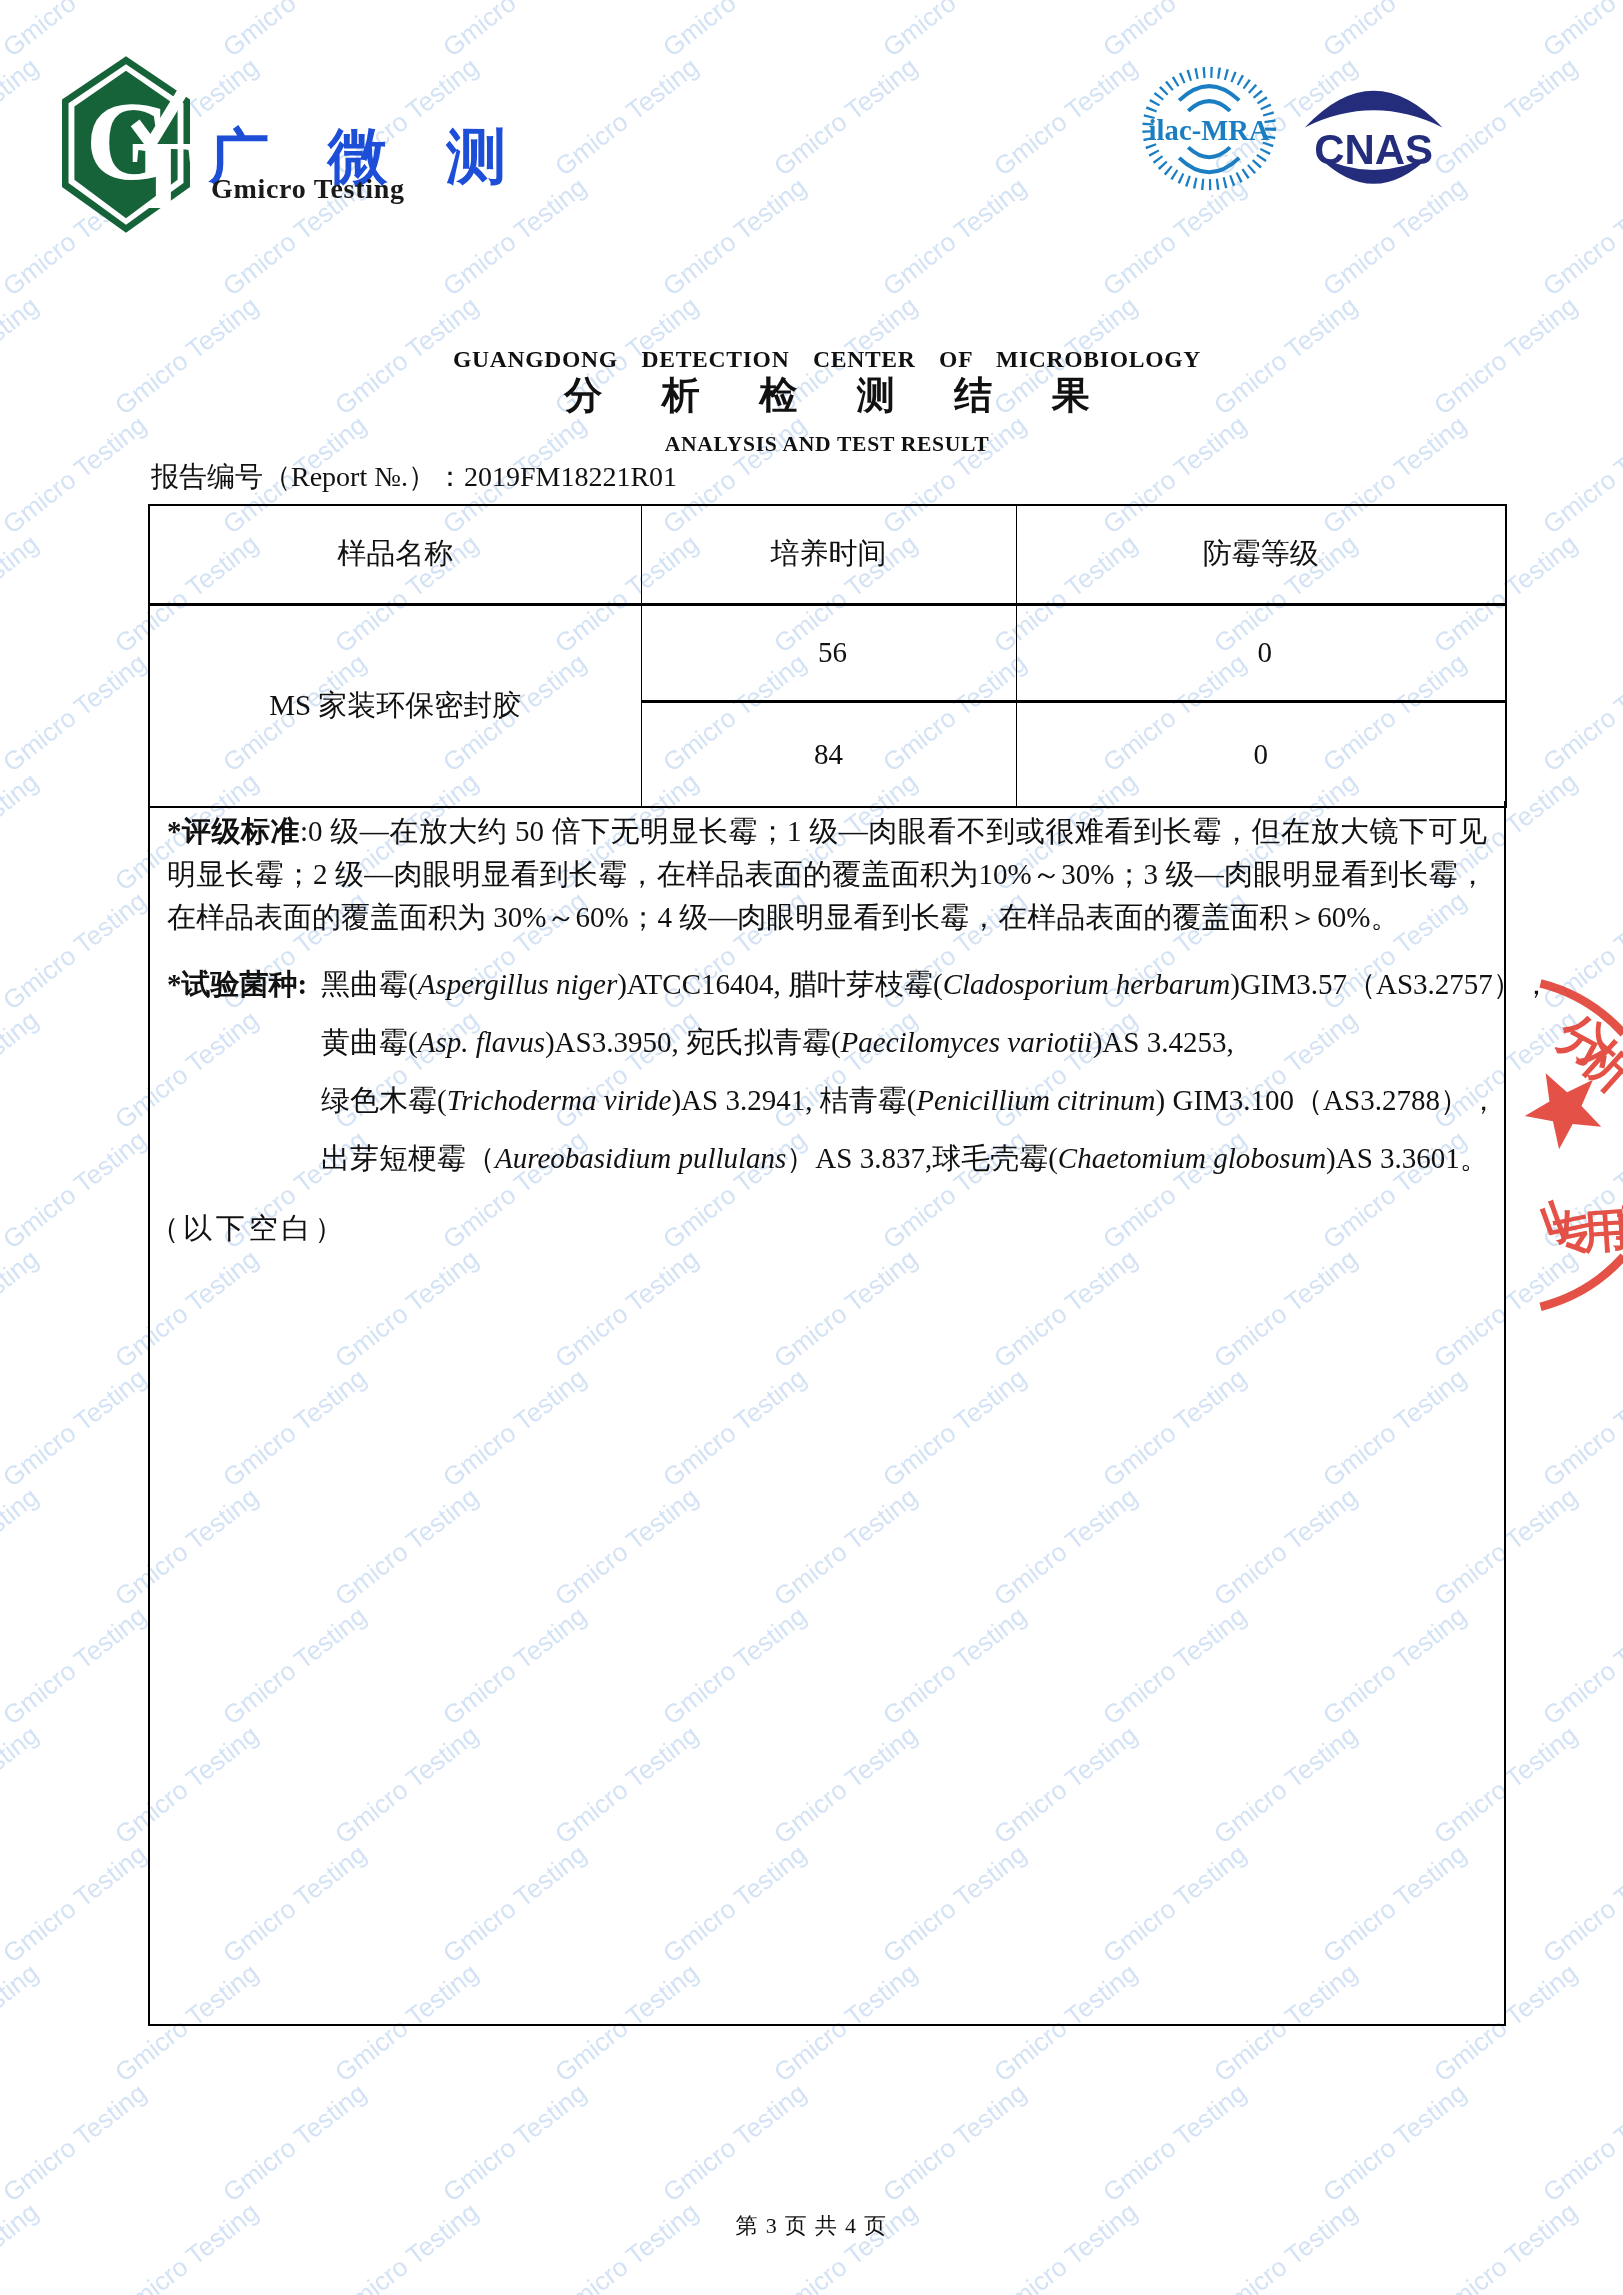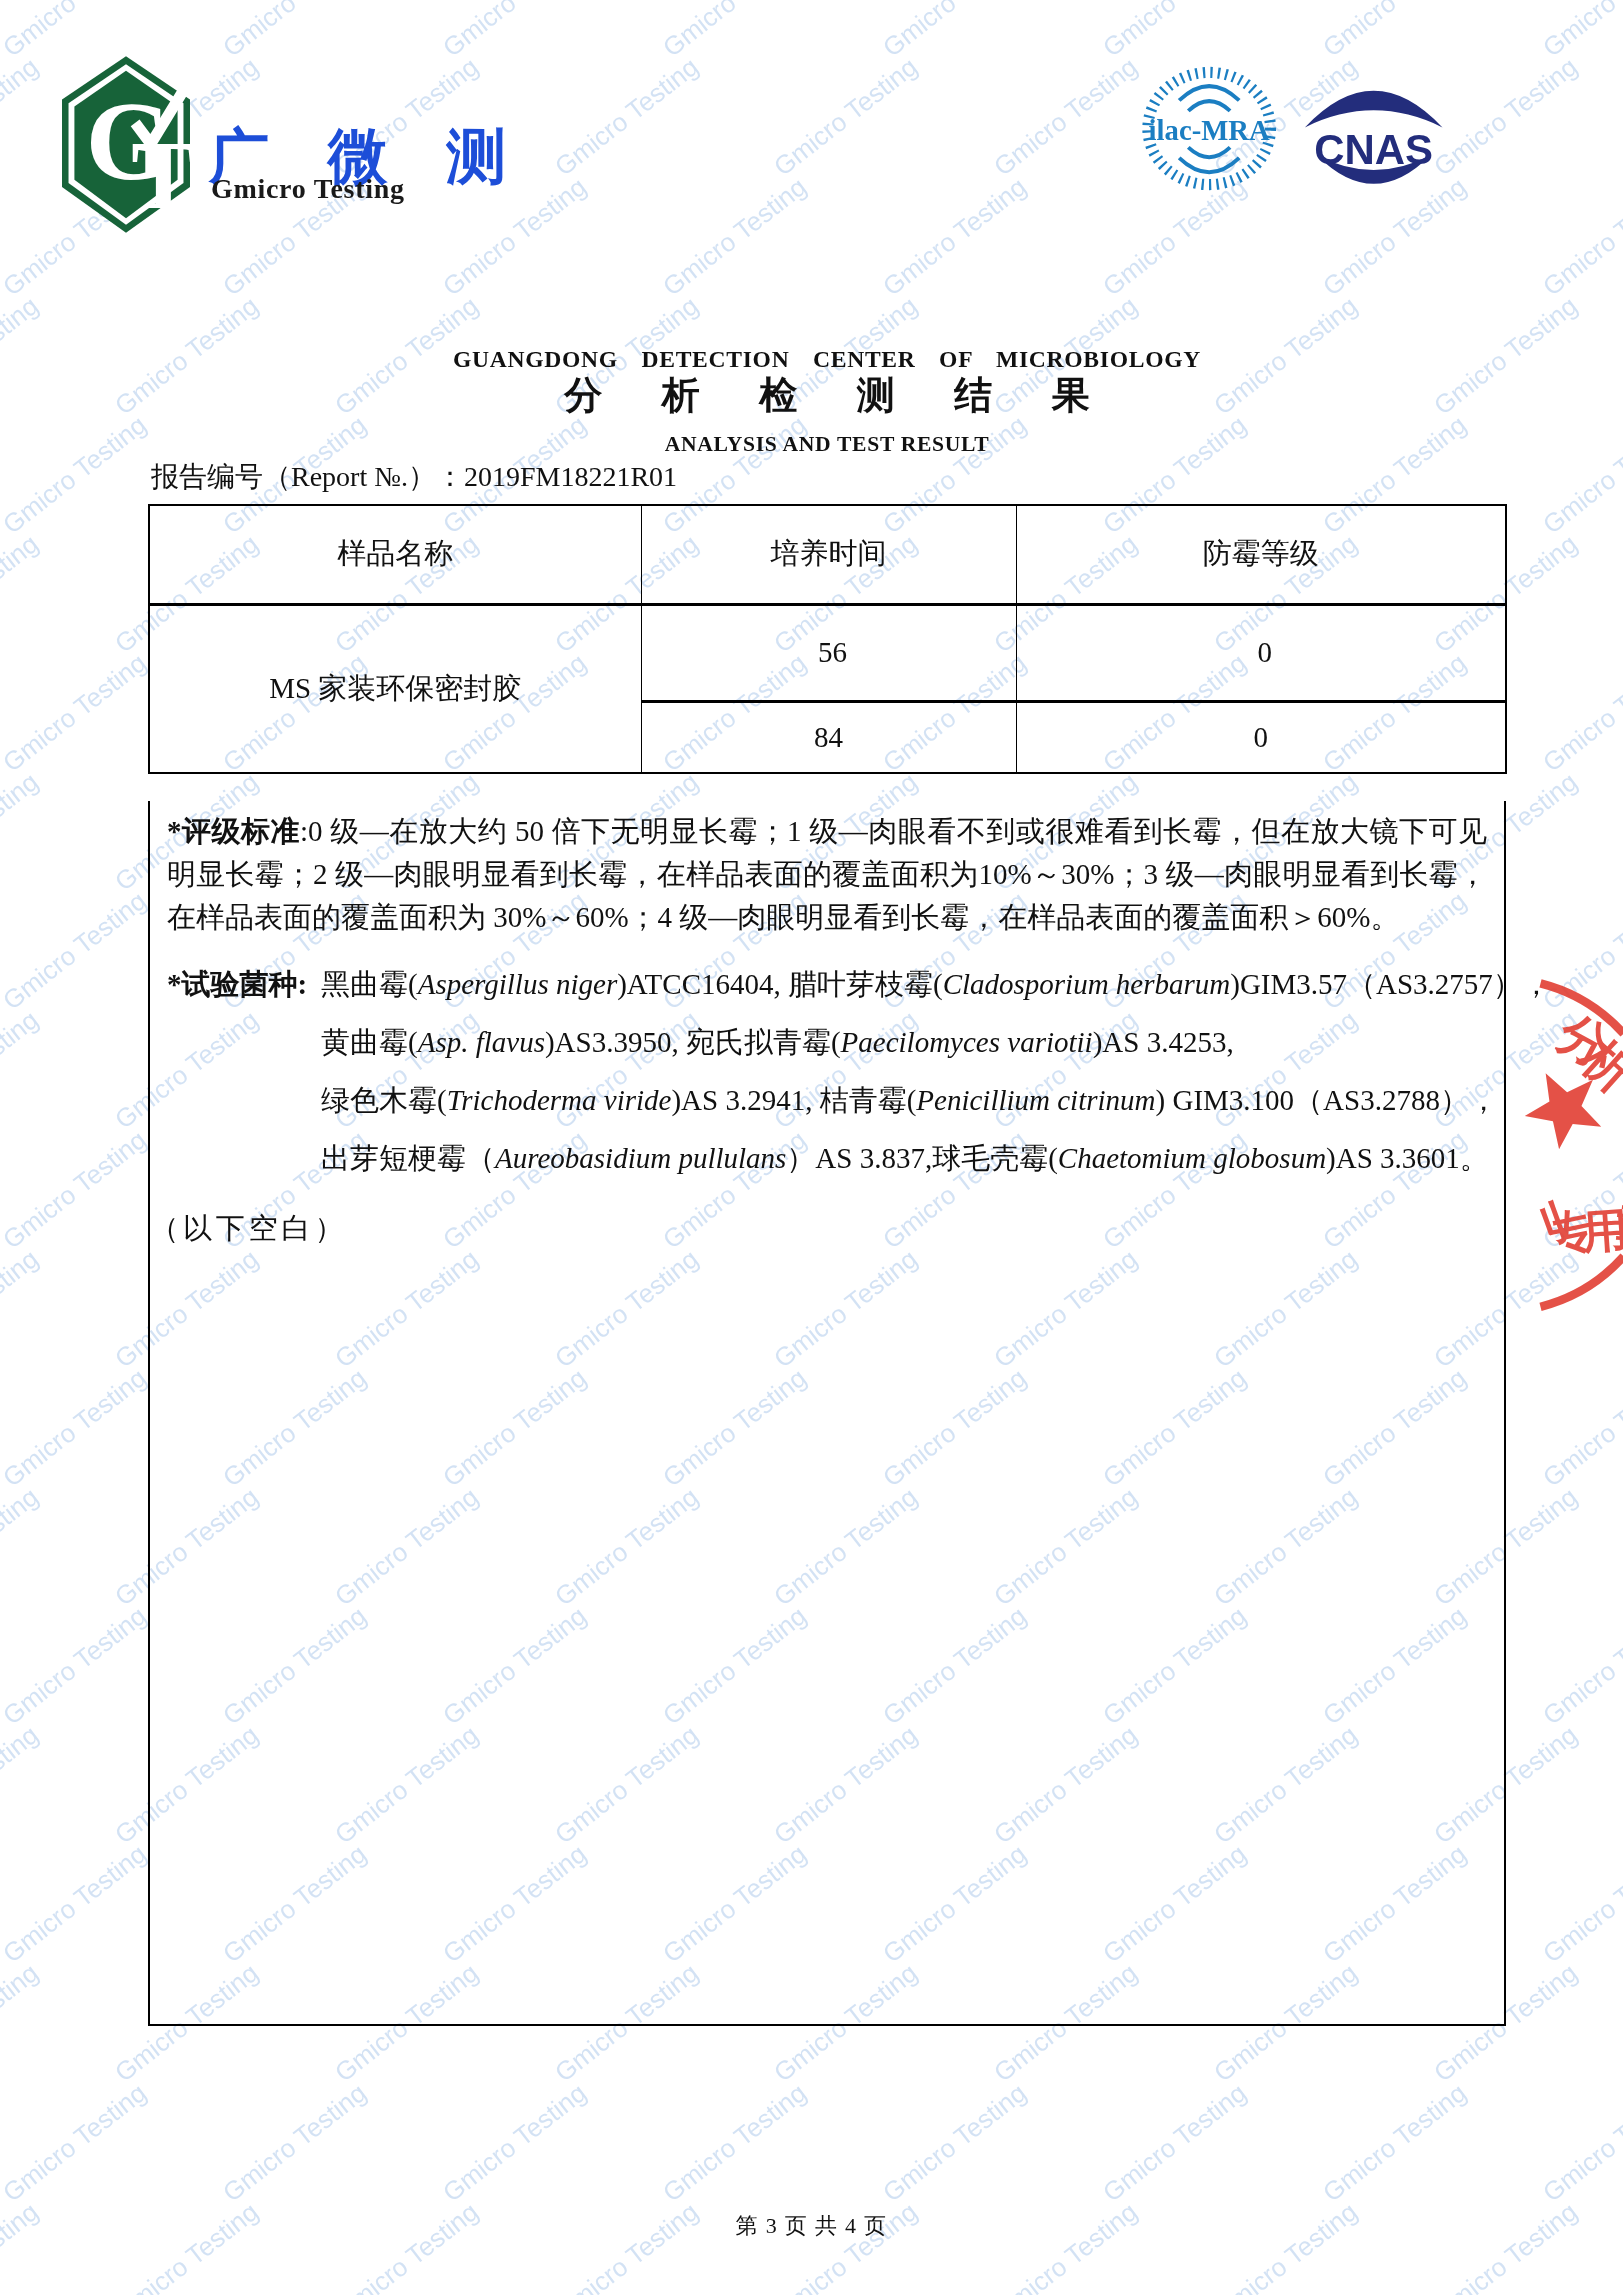--- a/index.html
+++ b/index.html
@@ -58,21 +58,21 @@
     position:absolute;left:148px;top:504px;width:1358px;z-index:2;
     border-collapse:collapse;table-layout:fixed;
     font-size:29px;
   }
   #result-table td,#result-table th{
     border:1.3px solid #000;text-align:center;vertical-align:middle;font-weight:normal;
   }
   #result-table{border:2px solid #000;}
   #result-table .hrow th{height:99px;border-bottom:3.3px solid #000;}
   #result-table .r1 td{height:97px;}
-  #result-table .r2 td{height:72px;margin-top:32px;}
+  #result-table .r2 td{height:106px;margin-top:32px;}
   #result-table .r1 .mid-div{border-bottom:3.3px solid #000;padding-left:8px;}
   .col-name{width:492px;}
   .col-time{width:375px;}
   .col-grade{width:490px;}
   
   #note-box{
     position:absolute;left:148px;top:801px;width:1358px;height:1225px;z-index:2;
     border:2px solid #000;border-top:none;
   }
   #rating{

